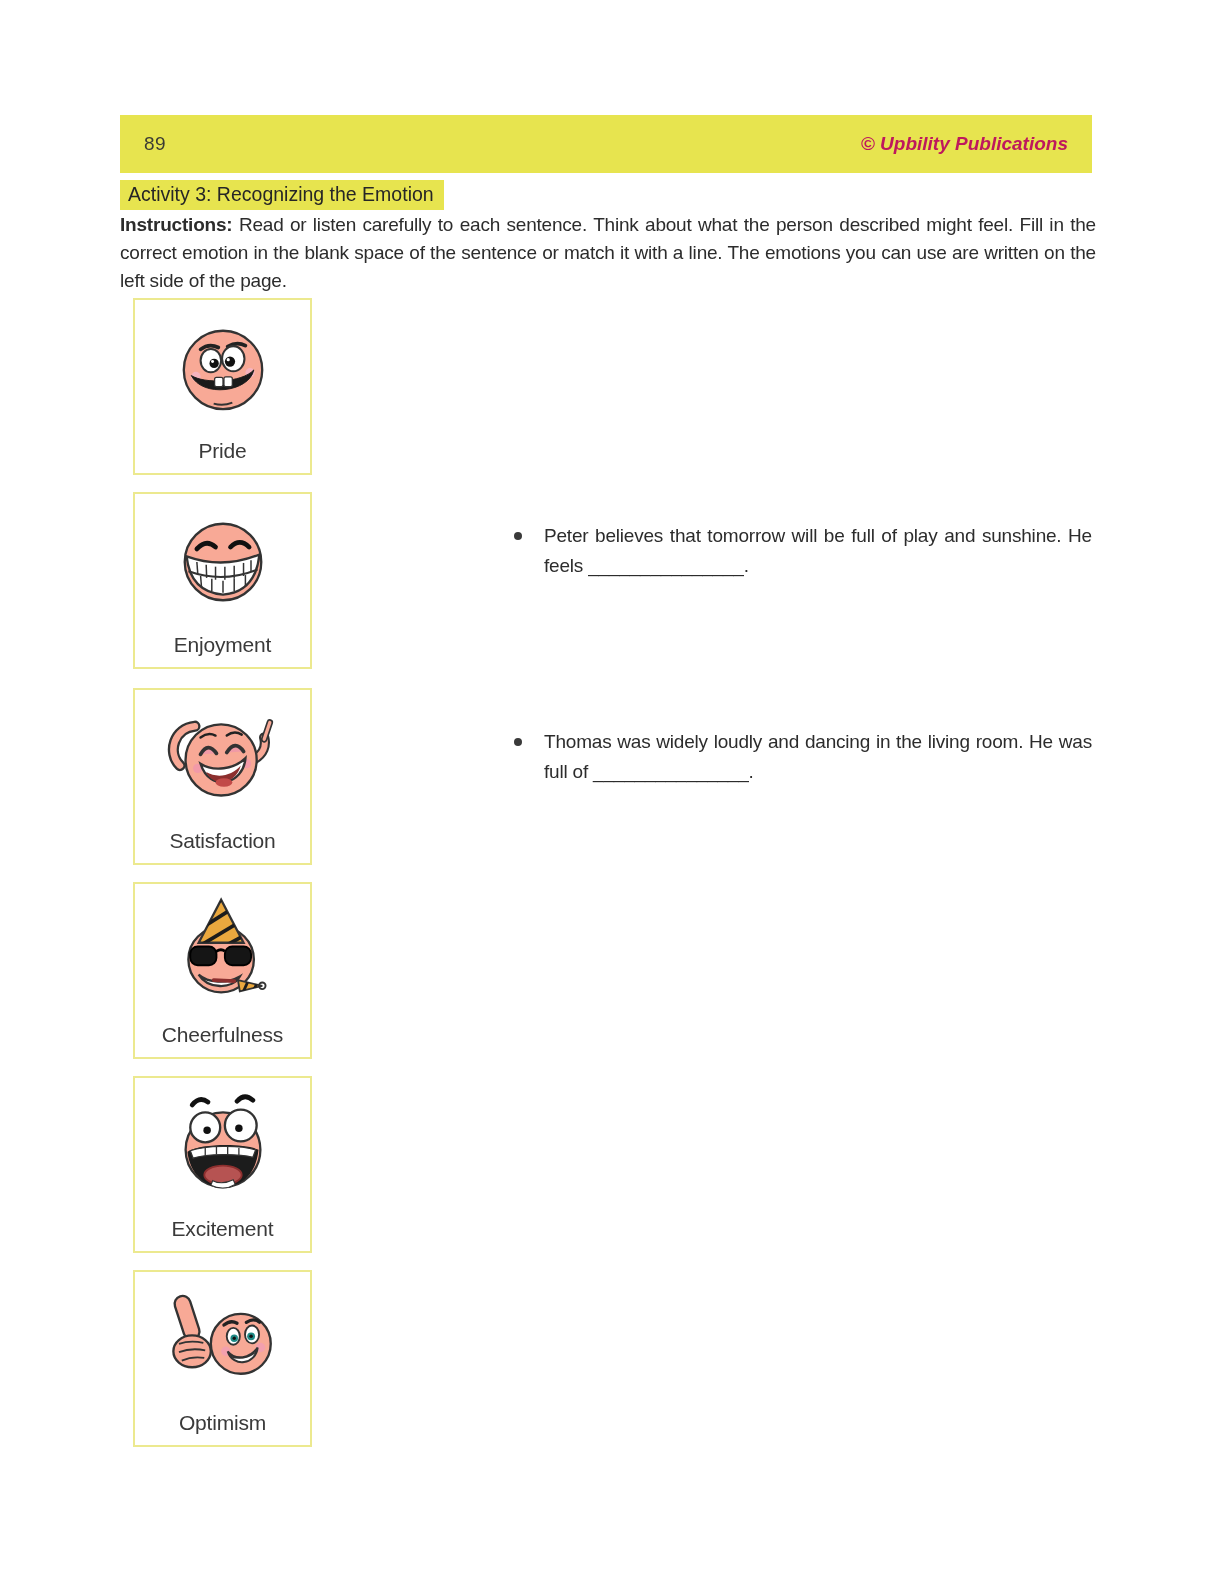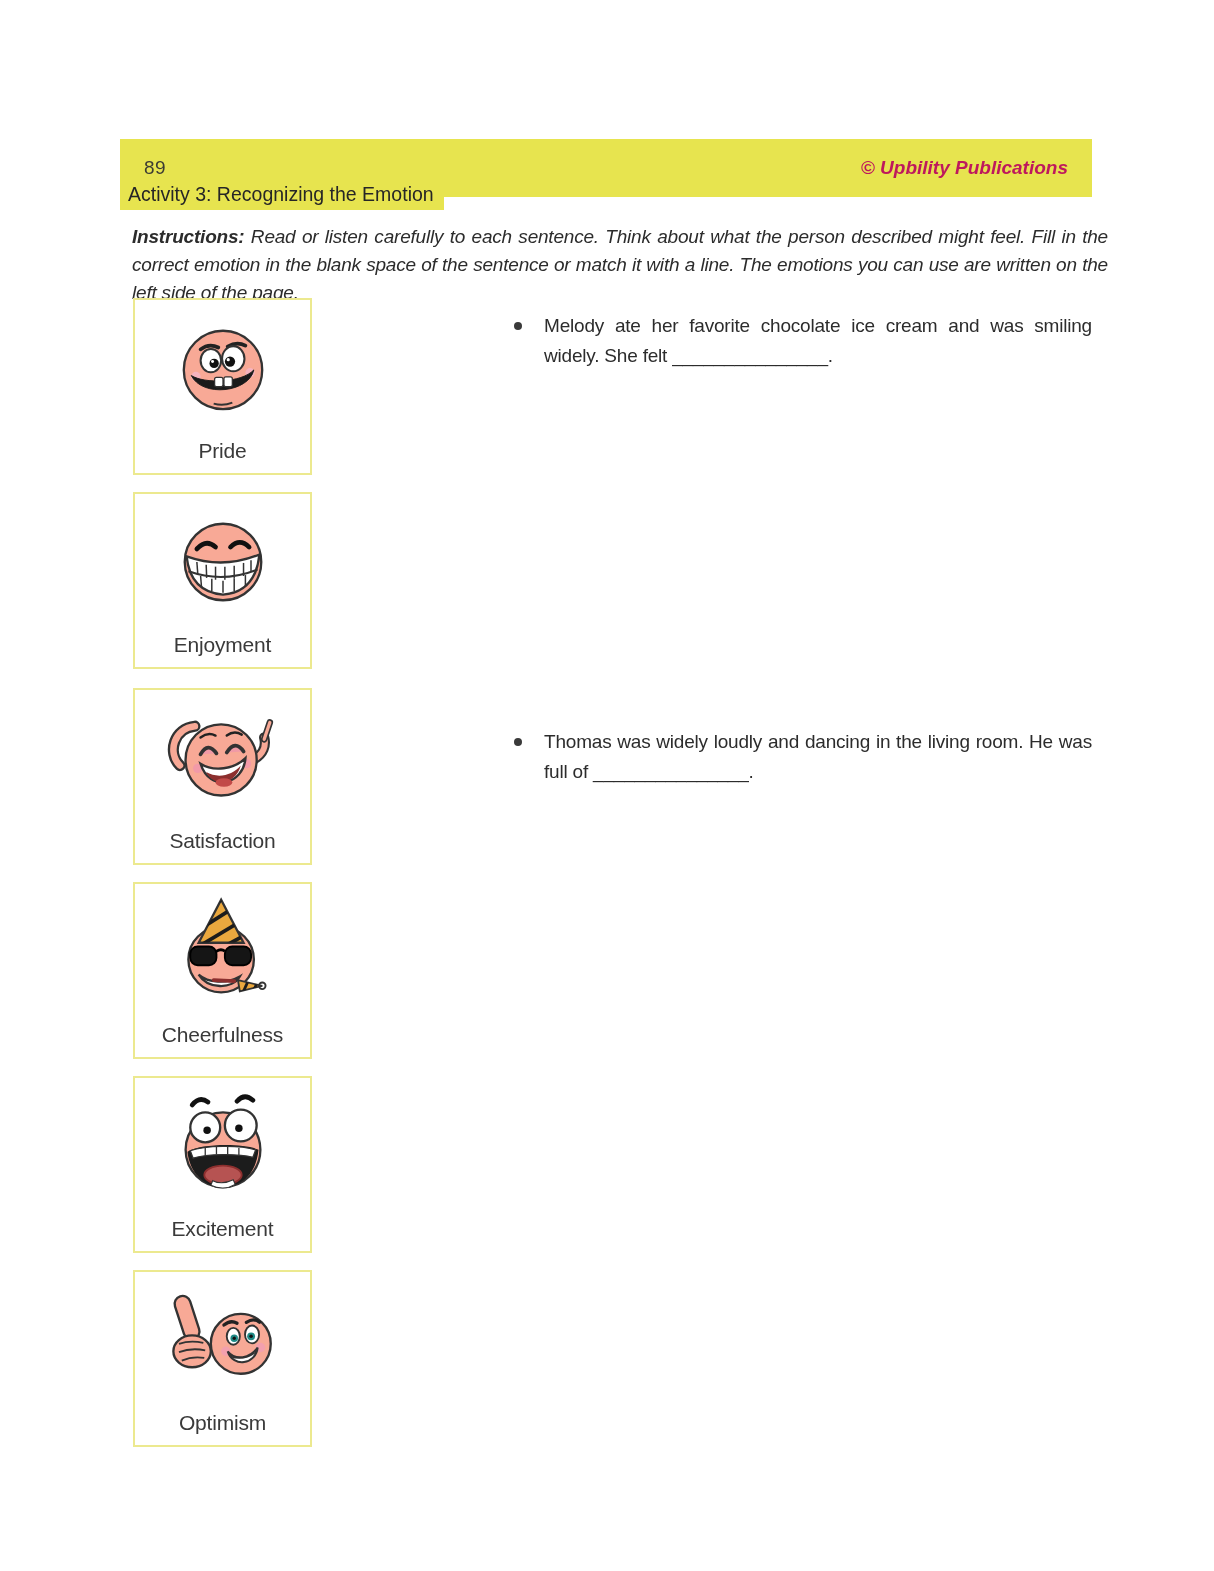--- a/index.html
+++ b/index.html
@@ -9,36 +9,36 @@
     background:#ffffff;
     font-family:"Liberation Sans", sans-serif;
     color:#2f2f2f;
     overflow:hidden;
   }
   
   .header-bar{
     position:absolute;left:120px;top:115px;width:972px;height:58px;
     background:#e7e44f;
     display:flex;align-items:center;justify-content:space-between;
-    box-sizing:border-box;padding:0 24px;margin-top:24px;
+    box-sizing:border-box;padding:0 24px;
   }
   .page-number{font-size:19px;color:#3c3c33;letter-spacing:.5px;}
   .publisher{font-size:19px;color:#be185d;font-style:italic;font-weight:600;}
   
   .activity-title{
     position:absolute;left:120px;top:180px;
     display:inline-block;background:#e7e44f;
     padding:3px 10px 4px 8px;
     font-size:19.5px;color:#262626;
   }
   
   .instructions{
     position:absolute;left:120px;top:211px;width:976px;
     font-size:19px;line-height:1.48;color:#2c2c2c;
-    text-align:justify;margin:12px;letter-spacing:-0.2px;font-style:italic;
+    text-align:justify;margin:0;letter-spacing:-0.2px;
   }
   .instructions b{font-weight:700;}
   
   .card{
     position:absolute;left:133px;width:179px;height:177px;
     border:2px solid #ece98f;background:#ffffff;
     box-sizing:border-box;
   }
   .card .face{
     position:absolute;left:50%;top:10px;transform:translateX(-50%);
@@ -239,25 +239,25 @@
         <circle cx="97" cy="58" r="1.9" fill="#111"></circle>
         <circle cx="70" cy="74" r="5" fill="#f3a0ae"></circle>
         <circle cx="107" cy="70" r="5" fill="#f3a0ae"></circle>
         <path d="M72 74 C80 84 96 82 104 70 C102 88 78 92 72 74 Z" fill="#fff" stroke="#333" stroke-width="2.2"></path>
         <path d="M74 79 Q88 85 102 75" fill="none" stroke="#333" stroke-width="1.6"></path>
       </svg>
     </div>
     <div class="card-label">Optimism</div>
   </div>
 
-  <div class="bullet-item" style="top:311px">
+
+  <div class="bullet-item" style="top:521px">
     <span class="bullet-dot"></span>
-    <p class="bullet-text">Melody ate her favorite chocolate ice cream and was smiling widely. She felt _______________.</p>
-  </div>
-
+    <p class="bullet-text">Peter believes that tomorrow will be full of play and sunshine. He feels _______________.</p>
+  </div>
 
   <div class="bullet-item" style="top:727px">
     <span class="bullet-dot"></span>
     <p class="bullet-text">Thomas was widely loudly and dancing in the living room. He was full of _______________.</p>
   </div>
 
 
 
 
 </div>

